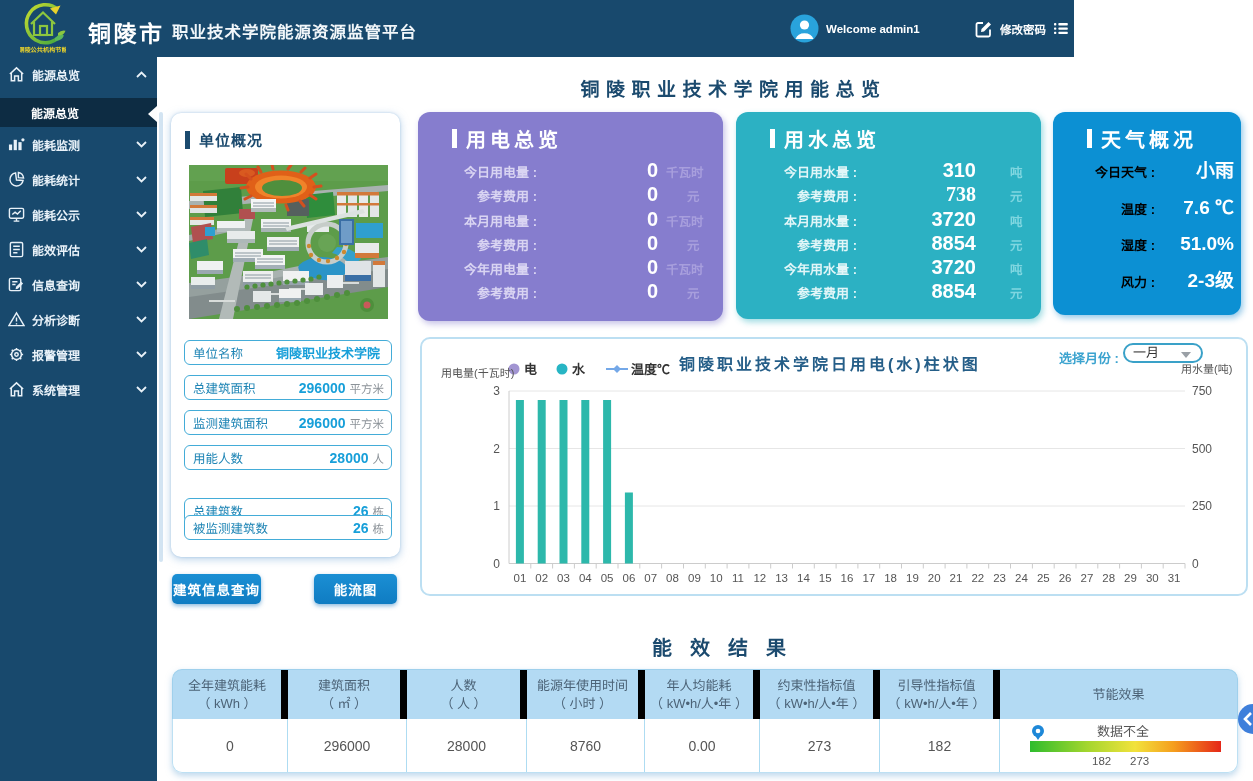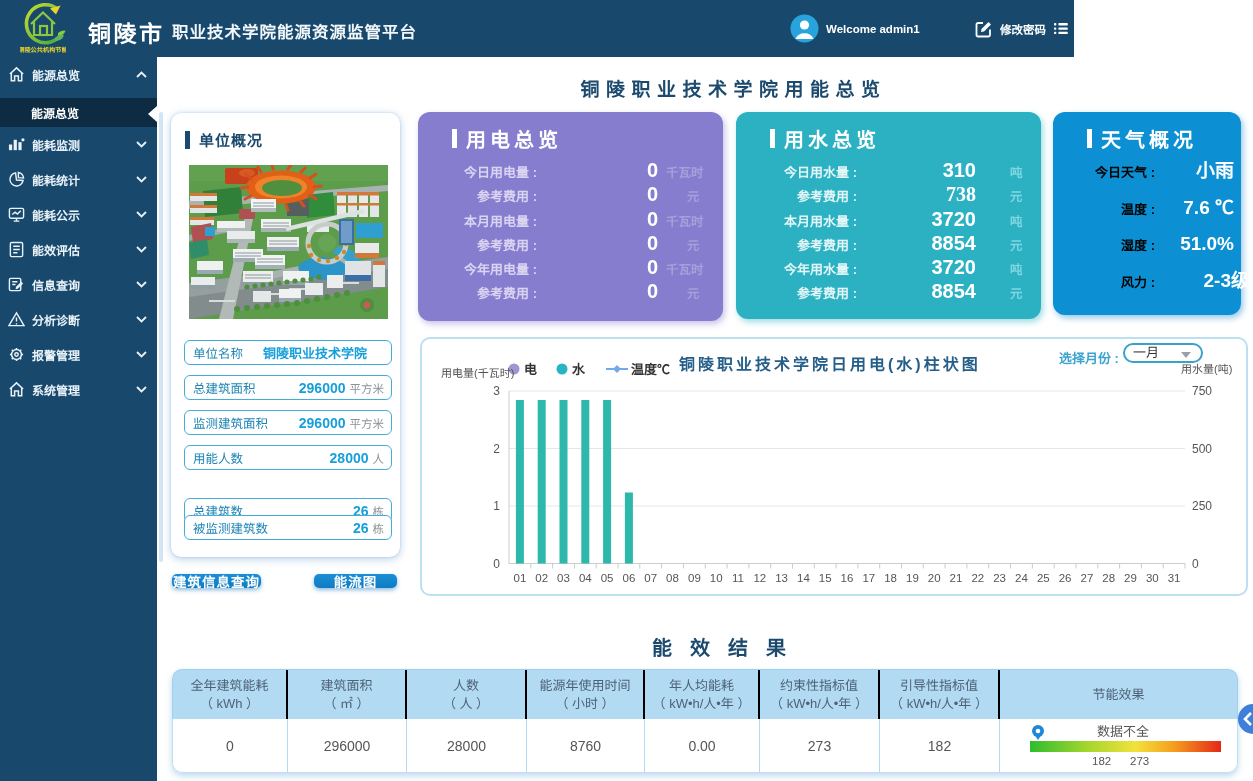--- a/index.html
+++ b/index.html
@@ -27,22 +27,22 @@
 
 #card{position:absolute;left:171px;top:113px;width:229px;height:444px;background:#fff;border-radius:10px;box-shadow:0 2px 8px rgba(120,170,215,.55),0 0 2px rgba(120,170,215,.5);}
 .ptitle{display:flex;align-items:center;}
 .pbar{width:5px;height:18px;background:#1b4a6e;margin-right:9px;}
 #cardtitle{position:absolute;left:185px;top:129px;display:flex;align-items:center;color:#1b4a6e;font-size:15px;font-weight:bold;letter-spacing:1px;}
 #campus{position:absolute;left:189px;top:165px;width:199px;height:154px;}
 .irow{position:absolute;left:184px;width:208px;height:25px;border:1px solid #43acd8;border-radius:6px;background:#fff;font-size:12.5px;display:flex;align-items:center;}
 .irow .lb{color:#1f85b5;margin-left:8px;}
 .irow .vl{color:#179fd9;font-weight:bold;font-size:14px;margin-left:auto;}
 .irow .un{color:#8b9298;font-size:11.5px;margin-left:4px;margin-right:7px;}
-.irow .vl.last{margin-right:24px;}
-.btn{position:absolute;background:linear-gradient(#1b8fd4,#0f7cc2);color:#fff;font-size:13.5px;font-weight:bold;border-radius:5px;height:14px;display:flex;align-items:center;justify-content:center;box-shadow:0 2px 4px rgba(30,120,190,.5);letter-spacing:1px;}
+.irow .vl.last{margin-right:11px;}
+.btn{position:absolute;background:linear-gradient(#1b8fd4,#0f7cc2);color:#fff;font-size:13.5px;font-weight:bold;border-radius:5px;height:30px;display:flex;align-items:center;justify-content:center;box-shadow:0 2px 4px rgba(30,120,190,.5);letter-spacing:1px;}
 
 .panel{position:absolute;top:112px;border-radius:12px;color:#fff;}
 #pelec{left:418px;width:305px;height:209px;background:#867dce;box-shadow:2px 3px 6px rgba(129,121,202,.45);}
 #pwater{left:736px;width:305px;height:207px;background:#2cb1c3;box-shadow:2px 3px 6px rgba(41,176,191,.45);}
 #pweather{left:1053px;width:188px;height:203px;background:#0c90d3;box-shadow:2px 3px 6px rgba(17,134,203,.45);}
 .panel .ptitle{position:absolute;left:18px;top:12px;color:#fff;font-size:20px;font-weight:bold;letter-spacing:4px;margin-left:16px;}
 .panel .pbar{background:#fff;height:19px;}
 .srow{position:absolute;height:24px;line-height:24px;font-size:13px;}
 .srow .slab{position:absolute;text-align:right;font-weight:bold;}
 .srow .sval{position:absolute;text-align:right;font-weight:bold;font-size:20px;top:-3px;}
@@ -56,21 +56,21 @@
 
 #chart{position:absolute;left:420px;top:337px;width:828px;height:259px;background:#fff;border:2px solid #bcdff2;border-radius:10px;}
 #ctitle{position:absolute;left:257px;top:12px;color:#255e88;font-size:16px;font-weight:bold;letter-spacing:3px;}
 #selmon{position:absolute;left:637px;top:9px;color:#3ba3cf;font-size:13px;font-weight:bold;}
 #dropdown{position:absolute;left:701px;top:4px;width:80px;height:20px;border:2px solid #3aa1c8;border-radius:10px;background:#fff;color:#333;font-size:13px;line-height:16px;padding-left:8px;}
 #dropdown .dcaret{position:absolute;right:10px;top:7px;width:0;height:0;border-left:5px solid transparent;border-right:5px solid transparent;border-top:6px solid #9aa0a6;}
 
 #etable{position:absolute;left:172px;top:669px;width:1066px;border-radius:10px;box-shadow:0 3px 6px rgba(130,180,220,.5);}
 #thead{display:flex;height:50px;background:#b3daf3;border-radius:10px 10px 0 0;border:1px solid #9fd0ec;border-bottom:none;}
 #tbody{display:flex;height:54px;background:#fff;border-radius:0 0 10px 10px;border:1px solid #bde0f3;border-top:none;}
-.th{display:flex;flex-direction:column;align-items:center;justify-content:center;color:#4c6377;font-size:13px;border-right:2px solid #000000;line-height:18px;}
+.th{display:flex;flex-direction:column;align-items:center;justify-content:center;color:#4c6377;font-size:13px;border-right:7px solid #000000;line-height:18px;}
 .td{display:flex;align-items:center;justify-content:center;color:#555;font-size:14px;border-right:1px solid #aedcf2;}
 .th:last-child,.td:last-child{border-right:none;}
 .w1{width:115px;}.w2{width:119px;}.w3{width:120px;}.w4{width:118px;}.w5{width:115px;}.w6{width:120px;}.w7{width:120px;}.w8{width:237px;}
 #fab{position:absolute;left:1238px;top:704px;width:30px;height:30px;border-radius:50%;background:#3e7fdb;}
 </style>
 </head>
 <body>
 
 <div id="header">
   <svg class="abs" style="left:20px;top:1px" width="46" height="54" viewBox="0 0 46 54">
@@ -497,21 +497,21 @@
   <div class="srow" style="top:86px;">
       <span class="slab" style="left:22px;width:80px;">温度 :</span>
       <span class="sval" style="left:100px;width:81px;">7.6 ℃</span>
     </div>
   <div class="srow" style="top:122px;">
       <span class="slab" style="left:22px;width:80px;">湿度 :</span>
       <span class="sval" style="left:100px;width:81px;">51.0%</span>
     </div>
   <div class="srow" style="top:159px;">
       <span class="slab" style="left:22px;width:80px;">风力 :</span>
-      <span class="sval" style="left:116px;width:81px;">2-3级</span>
+      <span class="sval" style="left:100px;width:81px;">2-3级</span>
     </div>
 </div>
 
 <div id="chart">
   <div id="ctitle">铜陵职业技术学院日用电(水)柱状图</div>
   <div id="selmon">选择月份 :</div>
   <div id="dropdown">一月<div class="dcaret"></div></div>
   <svg class="abs" style="left:0;top:0;" width="824" height="255" viewBox="0 0 824 255">
 
     <circle cx="92" cy="30" r="5.5" fill="#a295d2"></circle>

